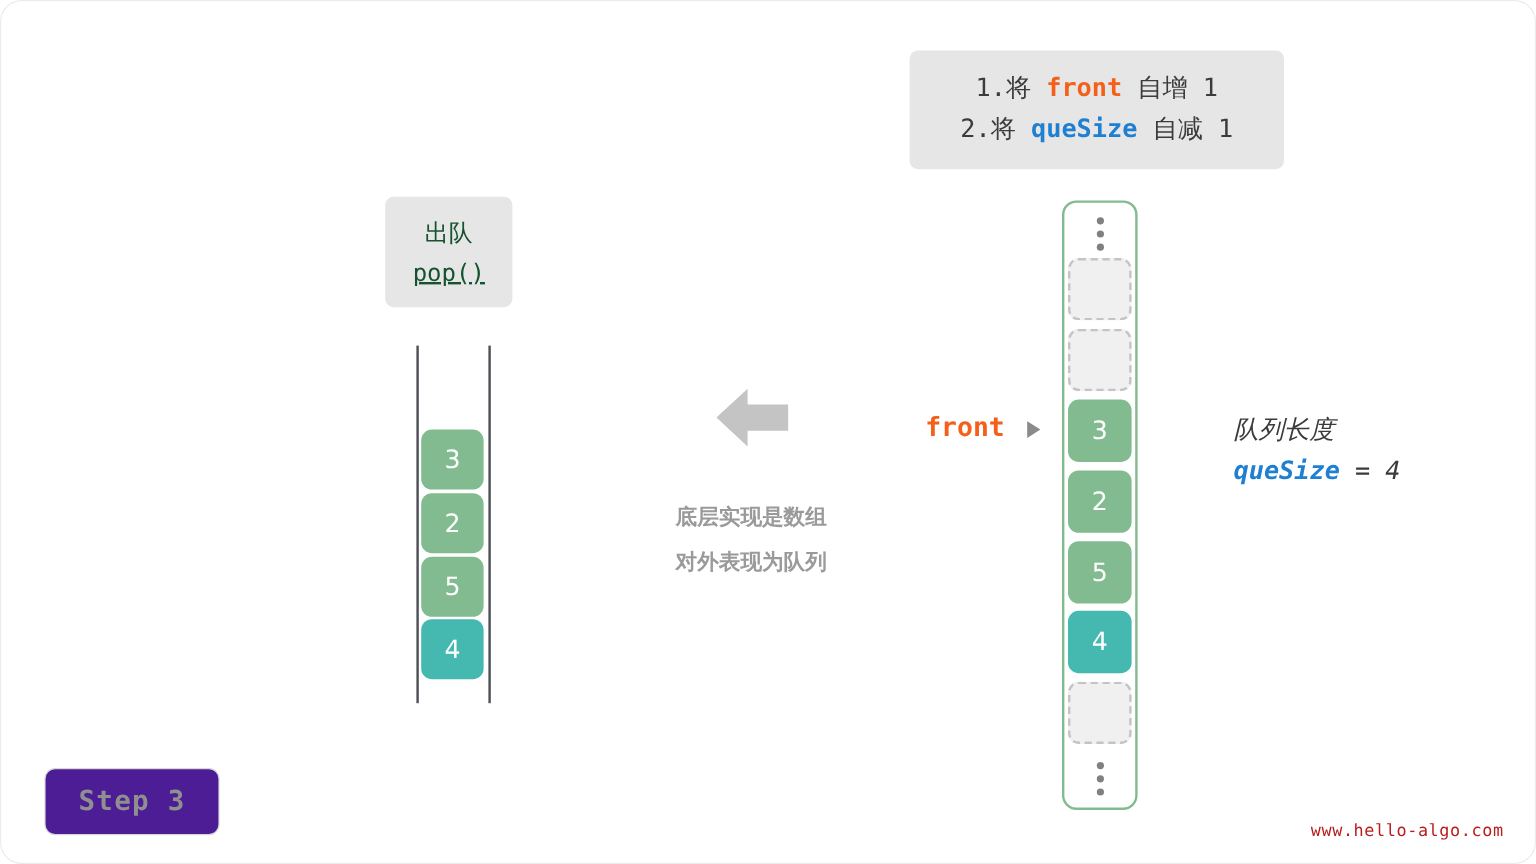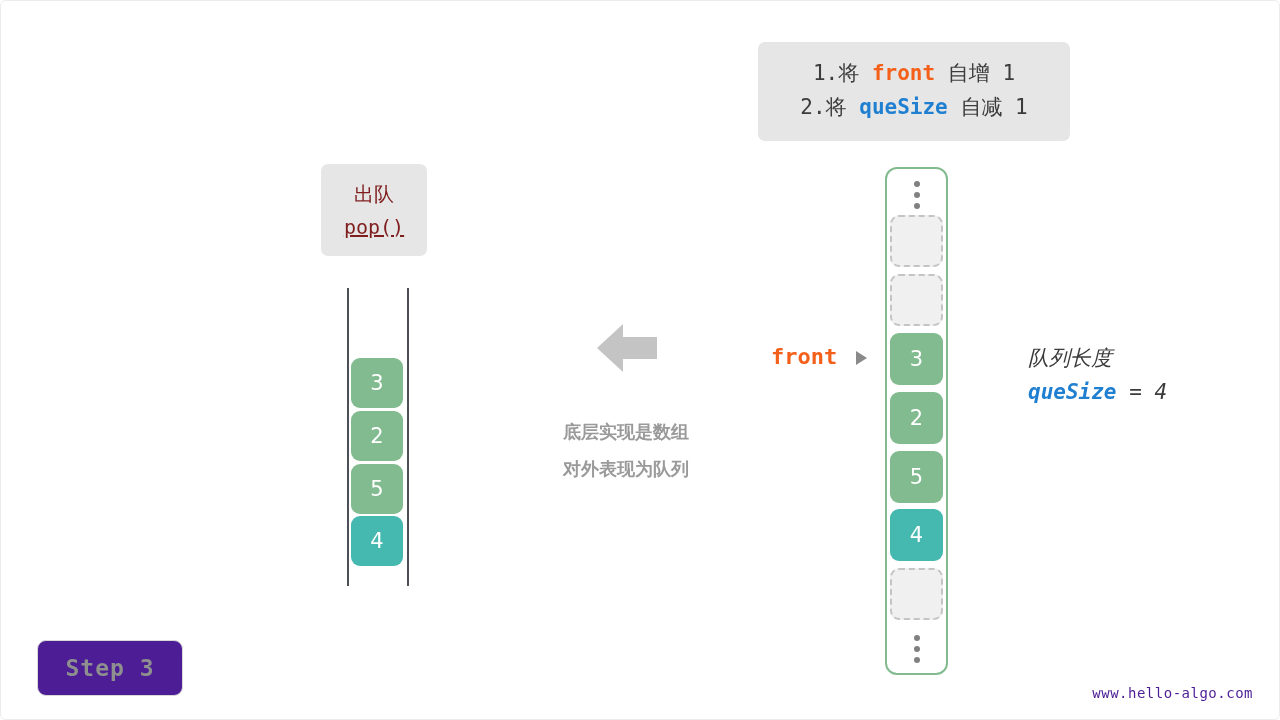--- a/index.html
+++ b/index.html
@@ -13,21 +13,21 @@
     font-family: "DejaVu Sans", sans-serif;
     overflow: hidden;
   }
   #page {
     position: relative;
     width: 1280px;
     height: 720px;
     background: #ffffff;
     box-sizing: border-box;
     border: 1px solid #ececec;
-    border-radius: 6px;
+    border-radius: 18px;
     overflow: hidden;
   }
 
   
   .note-box {
     position: absolute;
     left: 757px;
     top: 41px;
     width: 312px;
     height: 99px;
@@ -62,21 +62,21 @@
     width: 106px;
     height: 92px;
     background: #e6e6e6;
     border-radius: 7px;
     box-sizing: border-box;
     padding-top: 14px;
   }
   .pop-line {
     font-family: "DejaVu Sans", sans-serif;
     font-size: 20px;
-    color: #7f1d1d;
+    color: #14532d;
     line-height: 33px;
     text-align: center;
     white-space: pre;
   }
   .pop-line.mono {
     font-family: "DejaVu Sans Mono", monospace;
     text-decoration: underline;
   }
 
   
@@ -243,21 +243,21 @@
     letter-spacing: 1px;
   }
 
   
   #watermark {
     position: absolute;
     right: 26px;
     bottom: 18px;
     font-family: "DejaVu Sans Mono", monospace;
     font-size: 14px;
-    color: #4c1d95;
+    color: #b91c1c;
     letter-spacing: 0.5px;
   }
 </style>
 </head>
 <body>
 
 <div id="page">
 
   <div class="note-box">
     <div class="note-line"><span>1.</span><span>将 </span><span class="kw-front">front</span><span> 自增 1</span></div>

